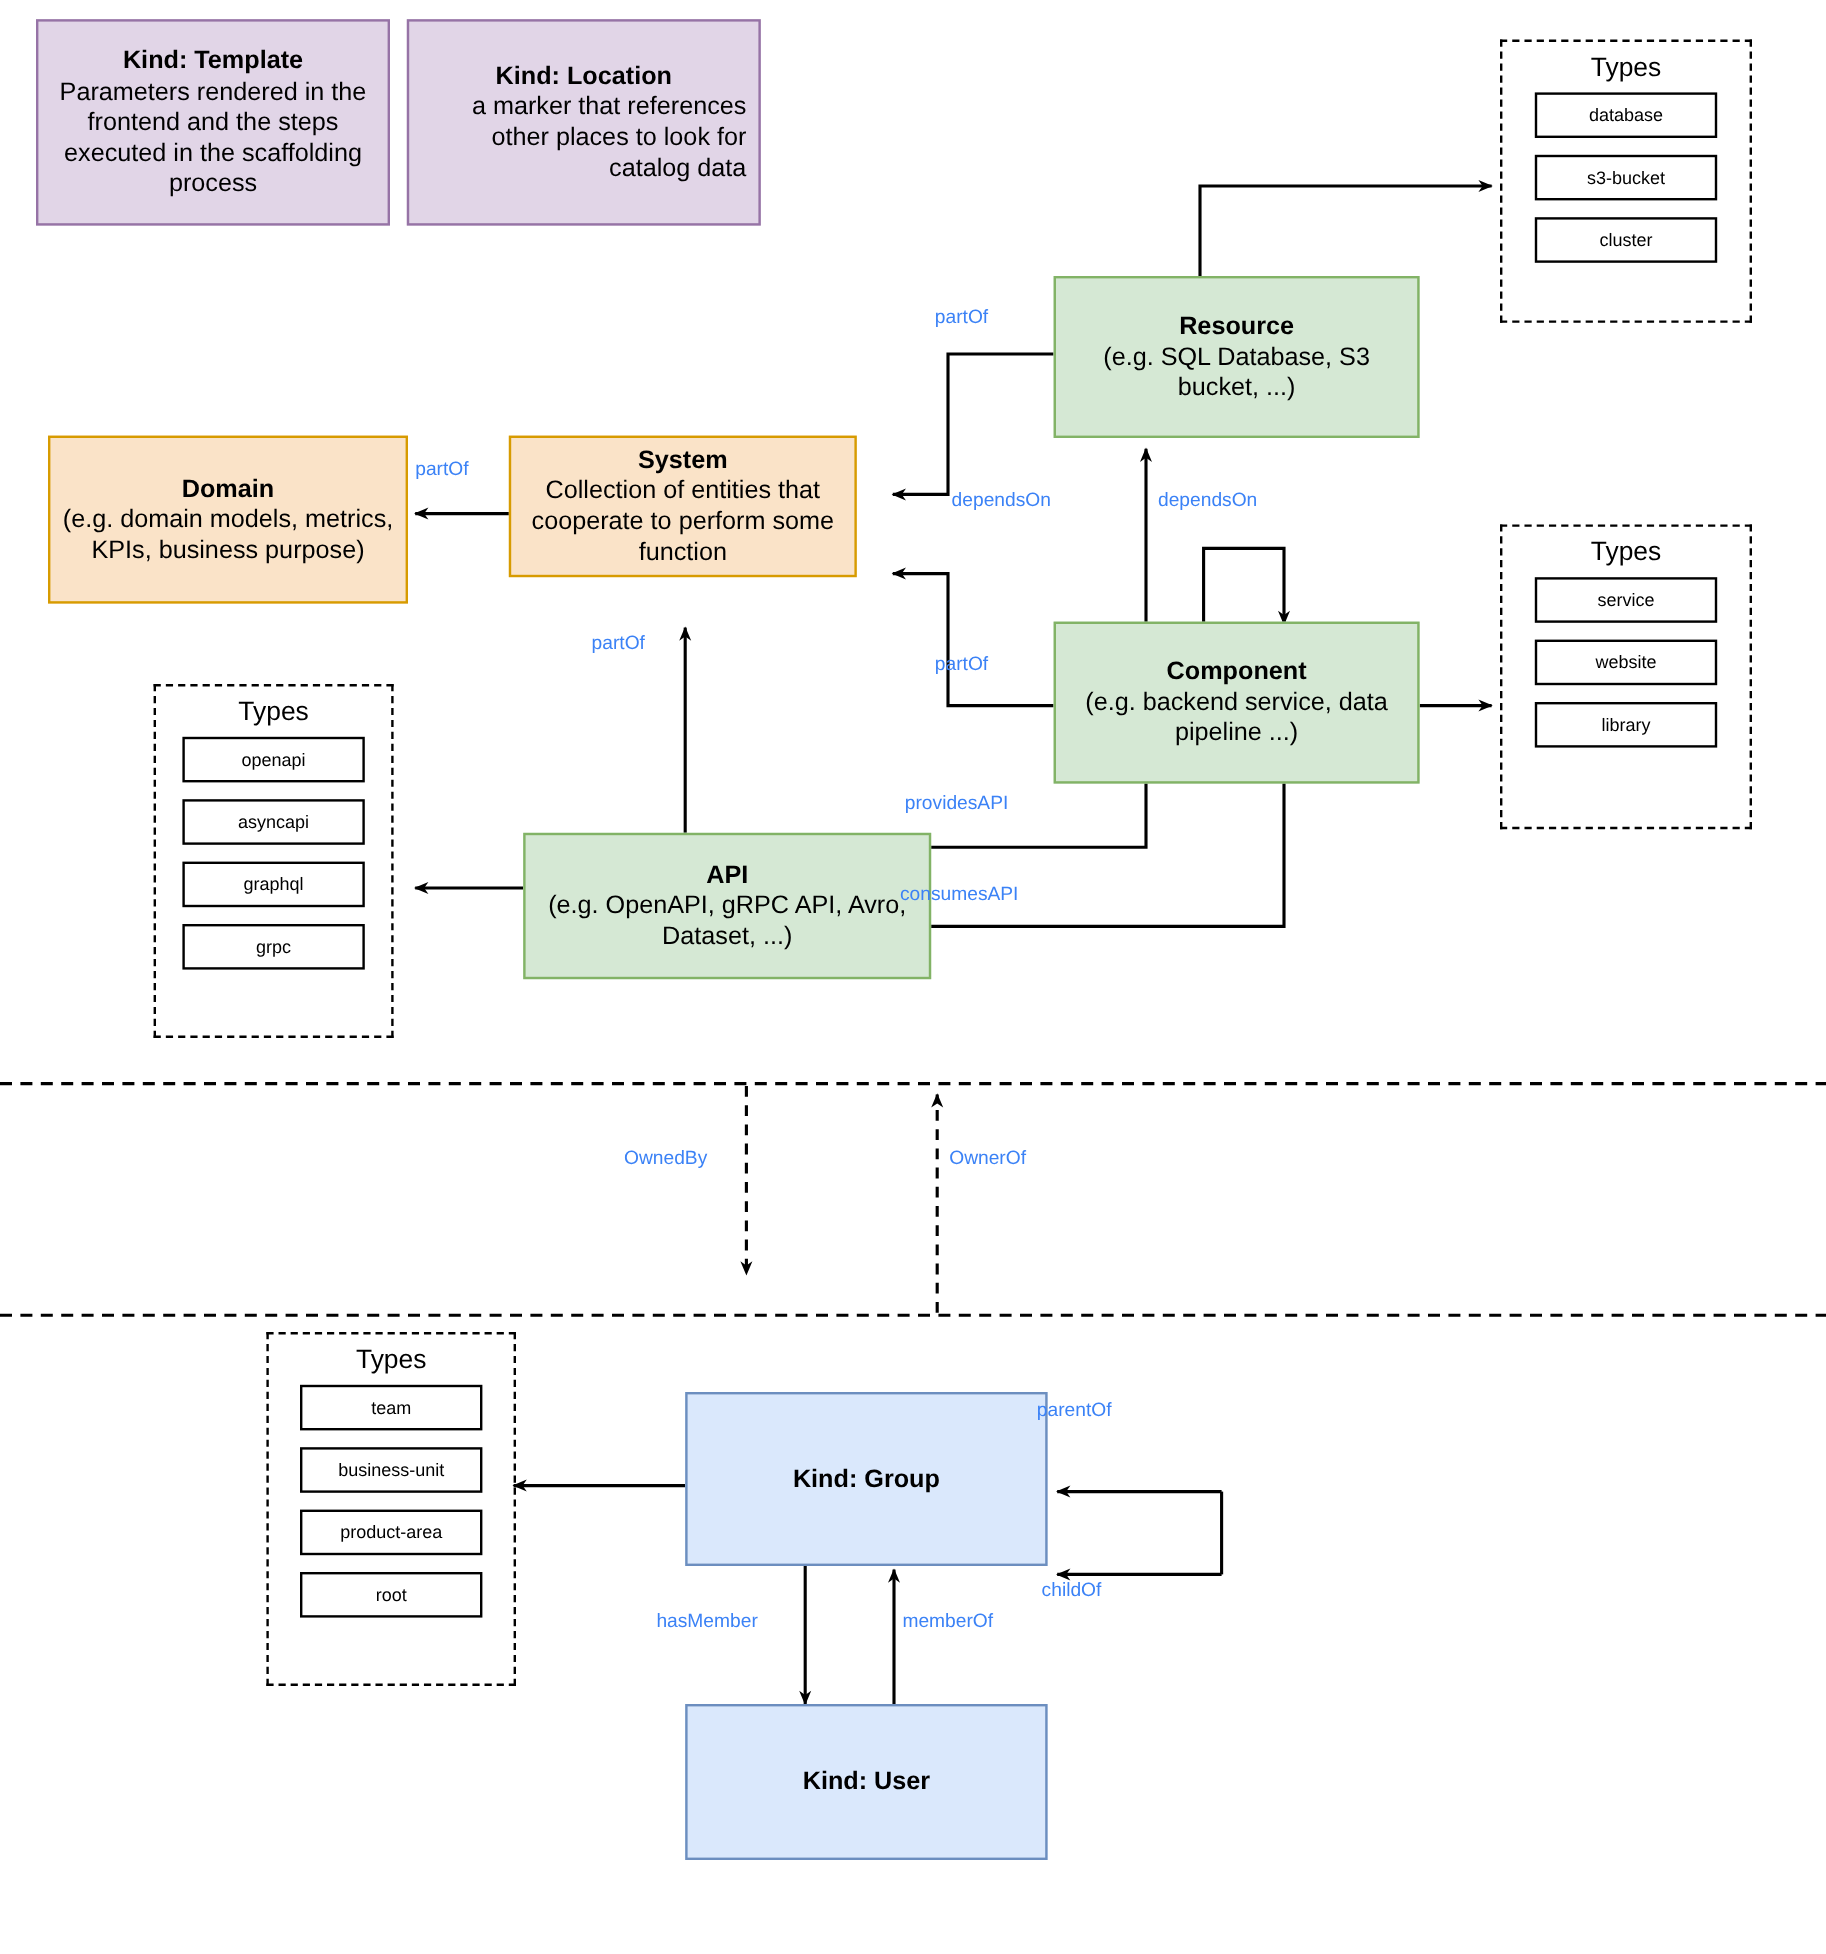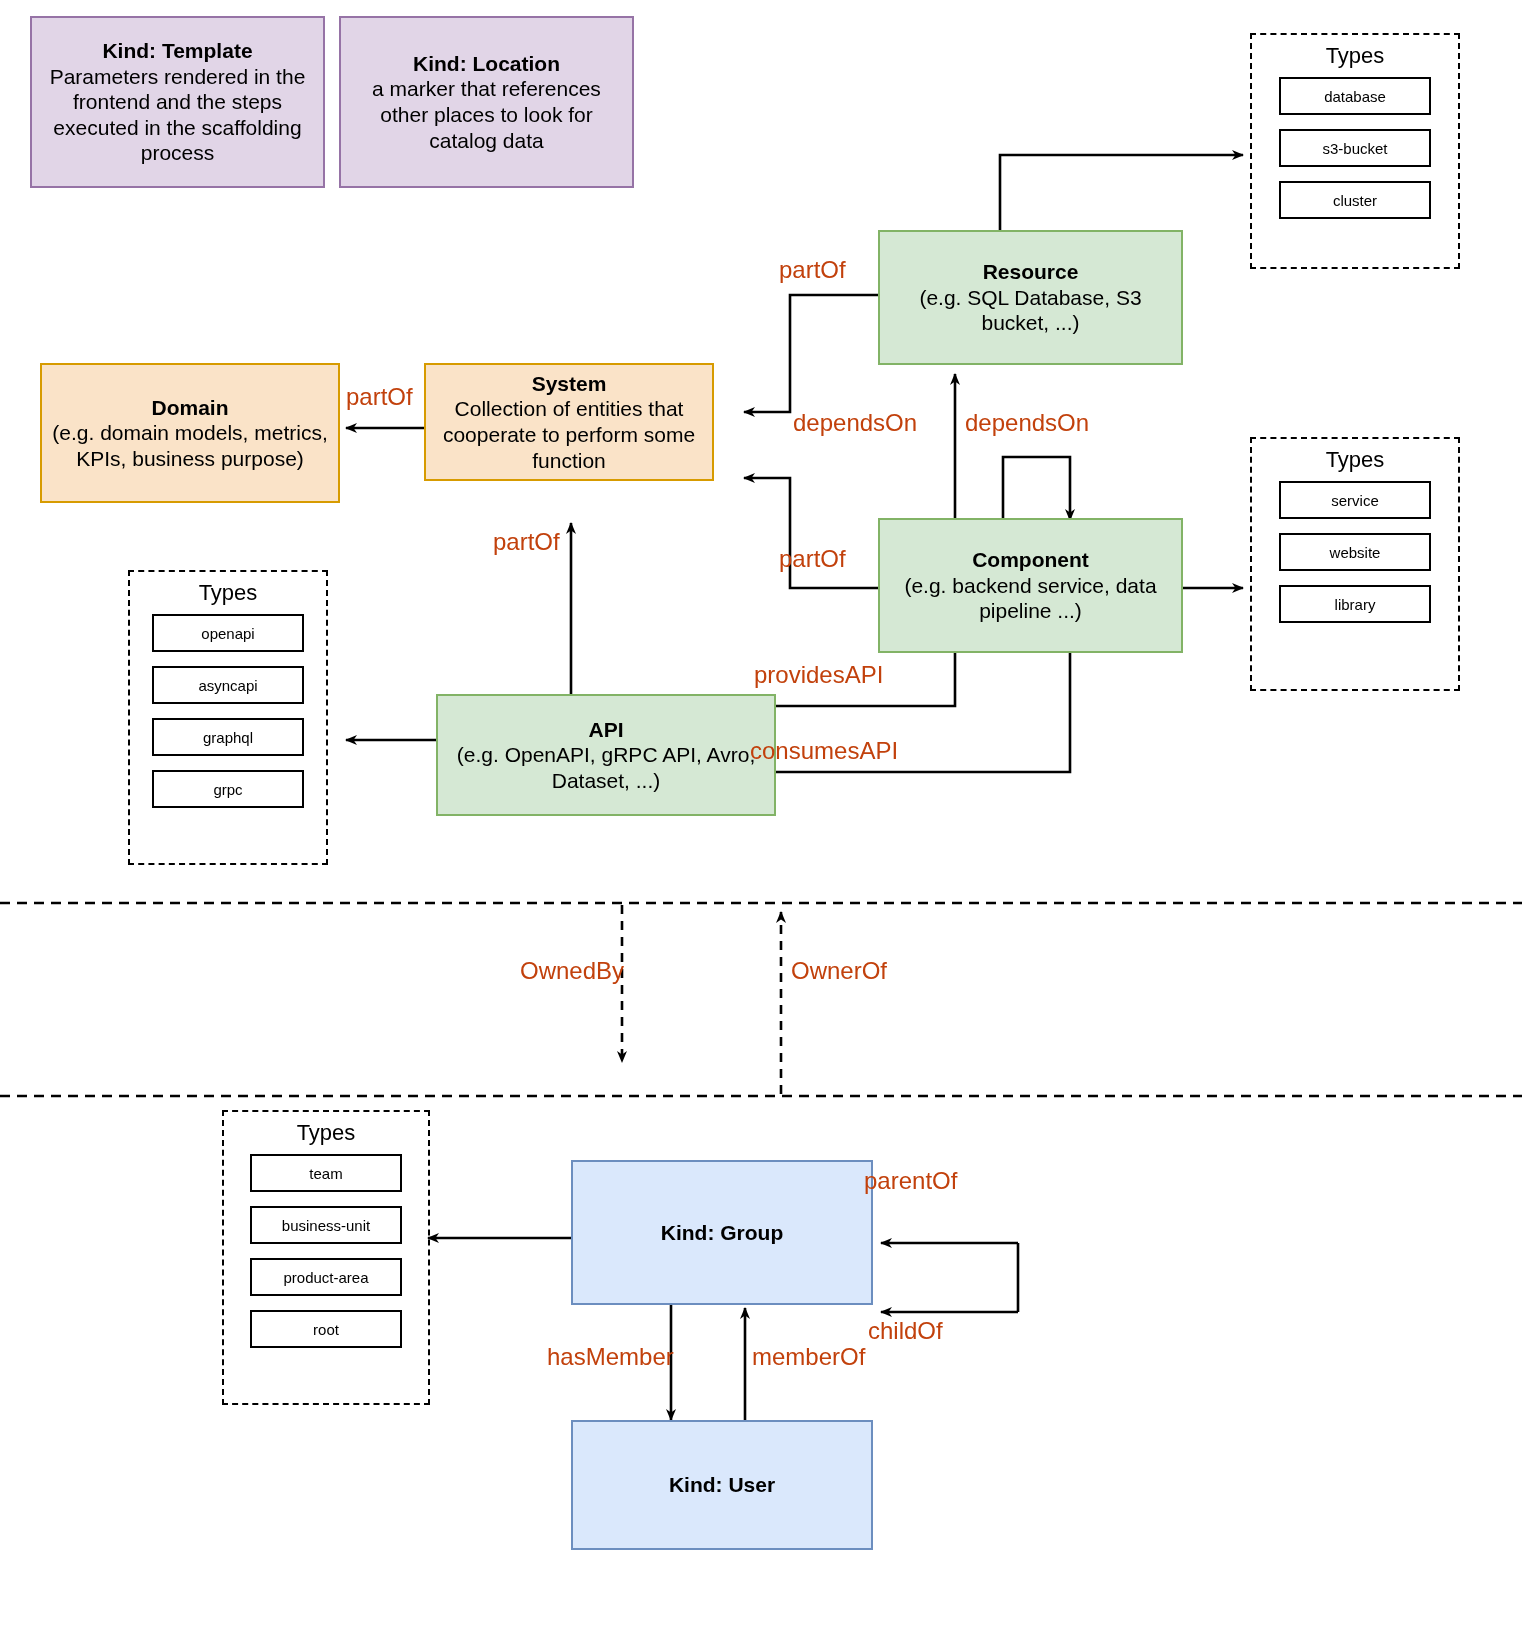--- a/index.html
+++ b/index.html
@@ -18,21 +18,21 @@
   .blue{background:#dae8fc;border:2px solid #6c8ebf;font-size:21px;color:#000;}
 
   .typesbox{position:absolute;box-sizing:border-box;border:2px dashed #000;background:transparent;
             display:flex;flex-direction:column;align-items:center;}
   .typesbox .thead{font-size:22px;color:#000;margin-top:8px;margin-bottom:8px;}
   .typechip{box-sizing:border-box;border:2px solid #000;background:#fff;color:#000;
             font-size:15px;display:flex;align-items:center;justify-content:center;
             width:118px;height:38px;margin-bottom:14px;}
   .typechip.wide{width:152px;}
 
-  .elabel{position:absolute;font-size:24px;color:#c2410c;white-space:nowrap;}
+  .elabel{position:absolute;font-size:16px;color:#3b82f6;white-space:nowrap;}
 </style>
 </head>
 <body>
 
 <div id="stage">
 
   <svg class="edges" viewBox="0 0 1522 1628">
     <defs>
       <marker id="ah" markerWidth="14" markerHeight="12" refX="12" refY="6" orient="auto" markerUnits="userSpaceOnUse">
         <path d="M1,1 L13,6 L1,11 L4.5,6 Z" fill="#000"></path>
@@ -82,21 +82,21 @@
       <path d="M622,905 L622,1062" marker-end="url(#ah)"></path>
       <path d="M781,1094 L781,912" marker-end="url(#ah)"></path>
     </g>
   </svg>
 
   <div class="node purple" style="left:30px;top:16px;width:295px;height:172px;padding:6px 10px;">
     <div class="ttl">Kind: Template</div>
     <div class="sub">Parameters rendered in the frontend and the steps executed in  the scaffolding process</div>
   </div>
 
-  <div class="node purple" style="left:339px;top:16px;width:295px;height:172px;padding:6px 10px;">
+  <div class="node purple" style="left:339px;top:16px;width:295px;height:172px;padding:6px 10px;text-align:right;">
     <div class="ttl">Kind: Location</div>
     <div class="sub">a marker that references other places to look for catalog data</div>
   </div>
 
   <div class="node orange" style="left:40px;top:363px;width:300px;height:140px;padding:4px 8px;">
     <div class="ttl">Domain</div>
     <div class="sub">(e.g.  domain models, metrics, KPIs, business purpose)</div>
   </div>
 
   <div class="node orange" style="left:424px;top:363px;width:290px;height:118px;padding:4px 8px;">

